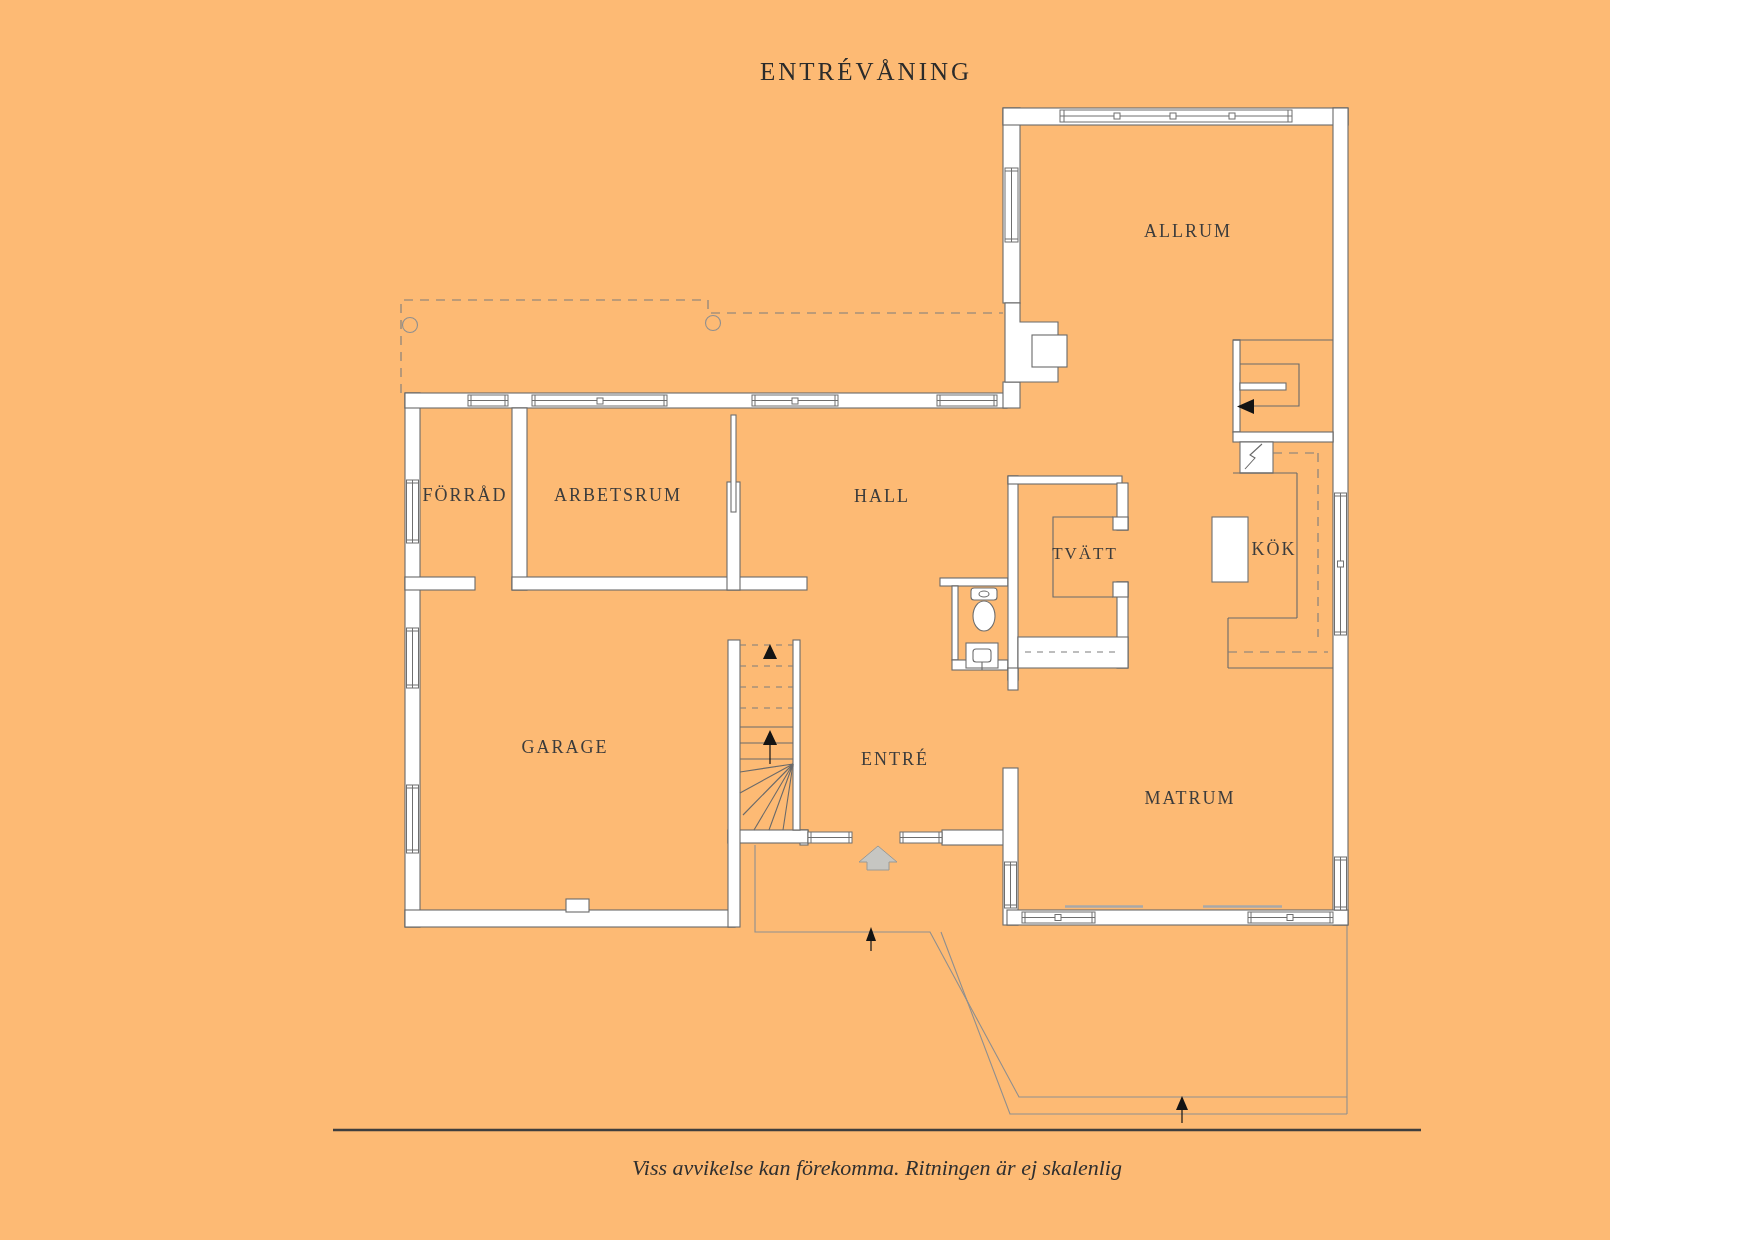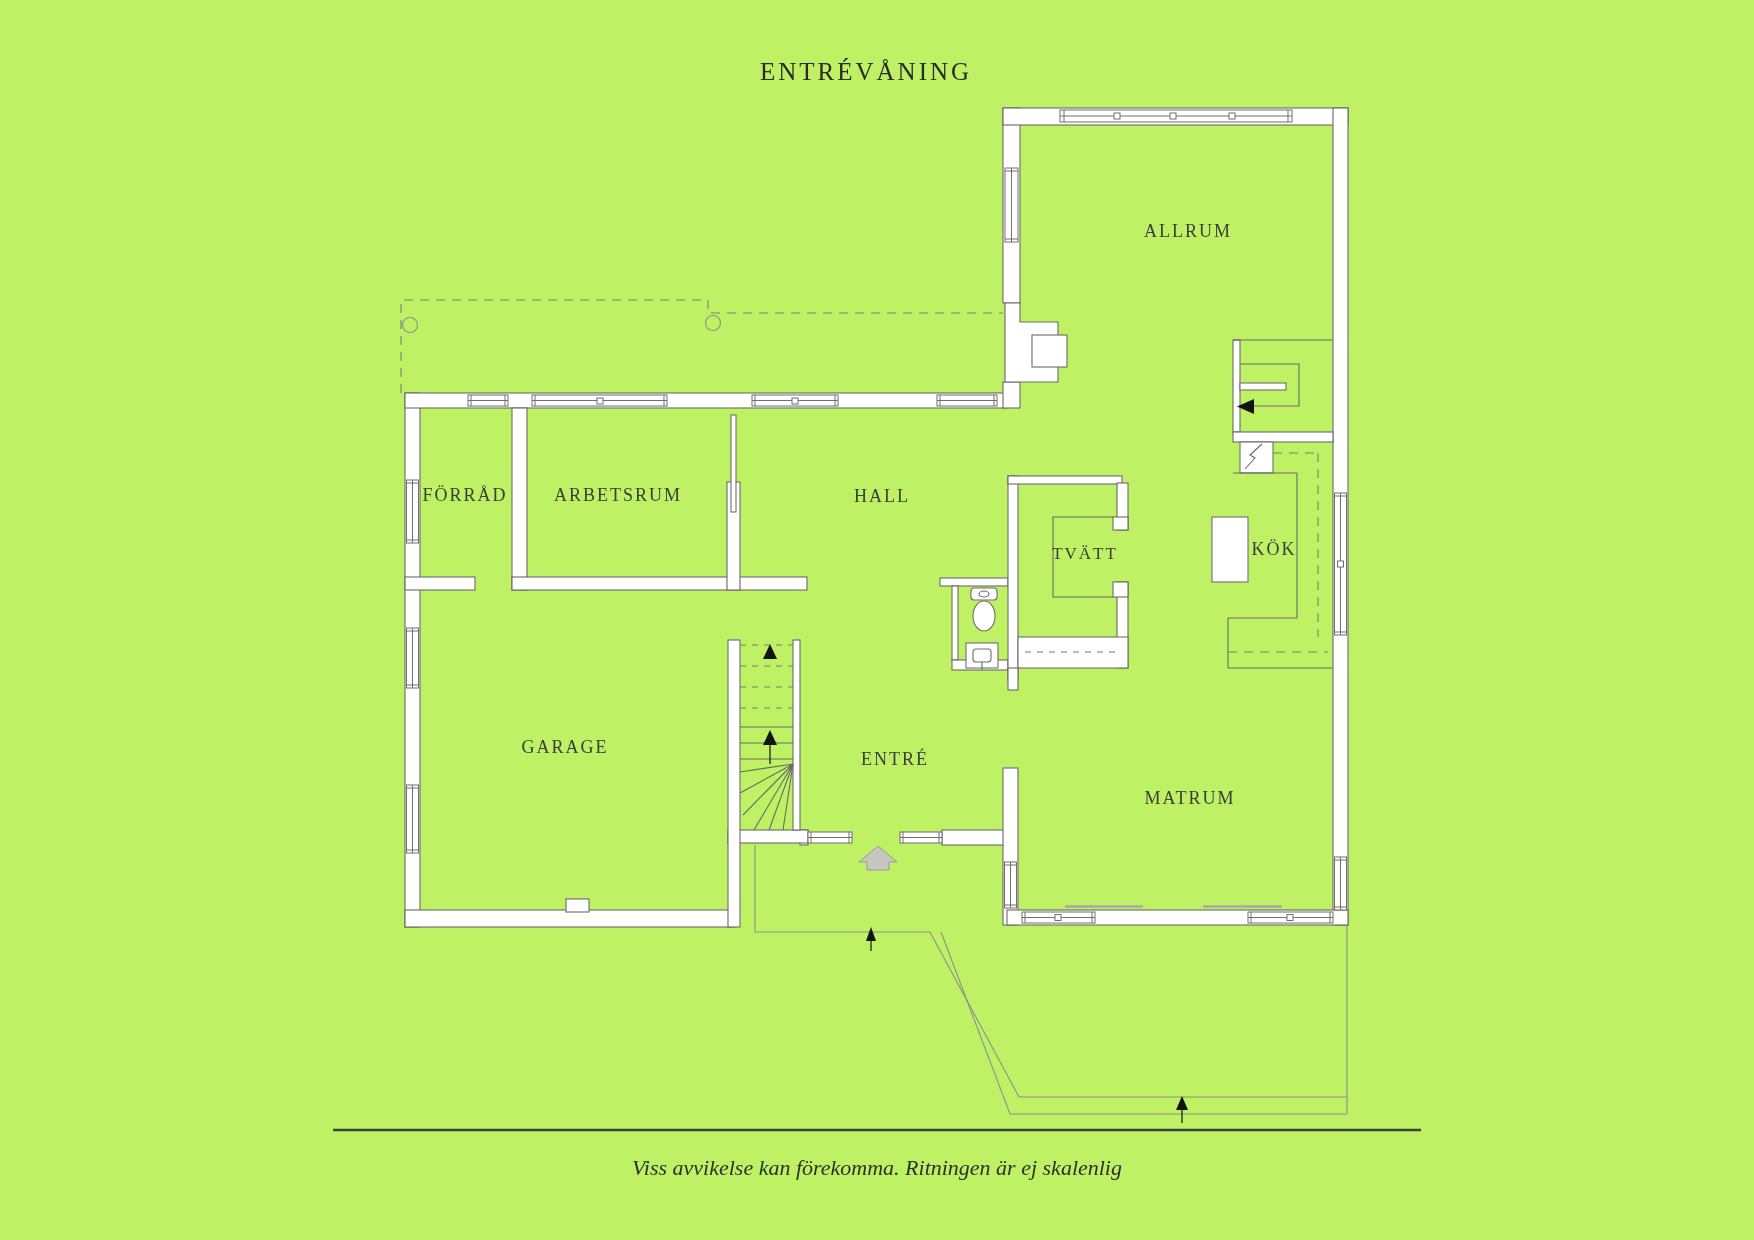--- a/index.html
+++ b/index.html
@@ -1,16 +1,16 @@
 <!DOCTYPE html>
 <html><head>
 <meta charset="utf-8">
 <style>
   html,body{margin:0;padding:0;background:#ffffff;}
-  .canvas{position:relative;width:1754px;height:1240px;background:#bef264;overflow:hidden;}
+  .canvas{position:relative;width:1610px;height:1240px;background:#fdba74;overflow:hidden;}
   svg{position:absolute;left:0;top:0;}
   .wall{fill:#ffffff;stroke:#6a6a6a;stroke-width:1.1;}
   .line{fill:none;stroke:#6a6a6a;stroke-width:1.1;}
   .thin{fill:none;stroke:#8f8f8f;stroke-width:1.1;}
   .dash{fill:none;stroke:#7d7d7d;stroke-width:1.1;stroke-dasharray:9 7;}
   .dash2{fill:none;stroke:#7d7d7d;stroke-width:1.1;stroke-dasharray:6 6;}
   .winrect{fill:#ffffff;stroke:#6f6f6f;stroke-width:1;}
   .winline{fill:none;stroke:#6f6f6f;stroke-width:1;}
   .mull{fill:#ffffff;stroke:#6f6f6f;stroke-width:1;}
   .fixture{fill:#ffffff;stroke:#6f6f6f;stroke-width:1.1;}

